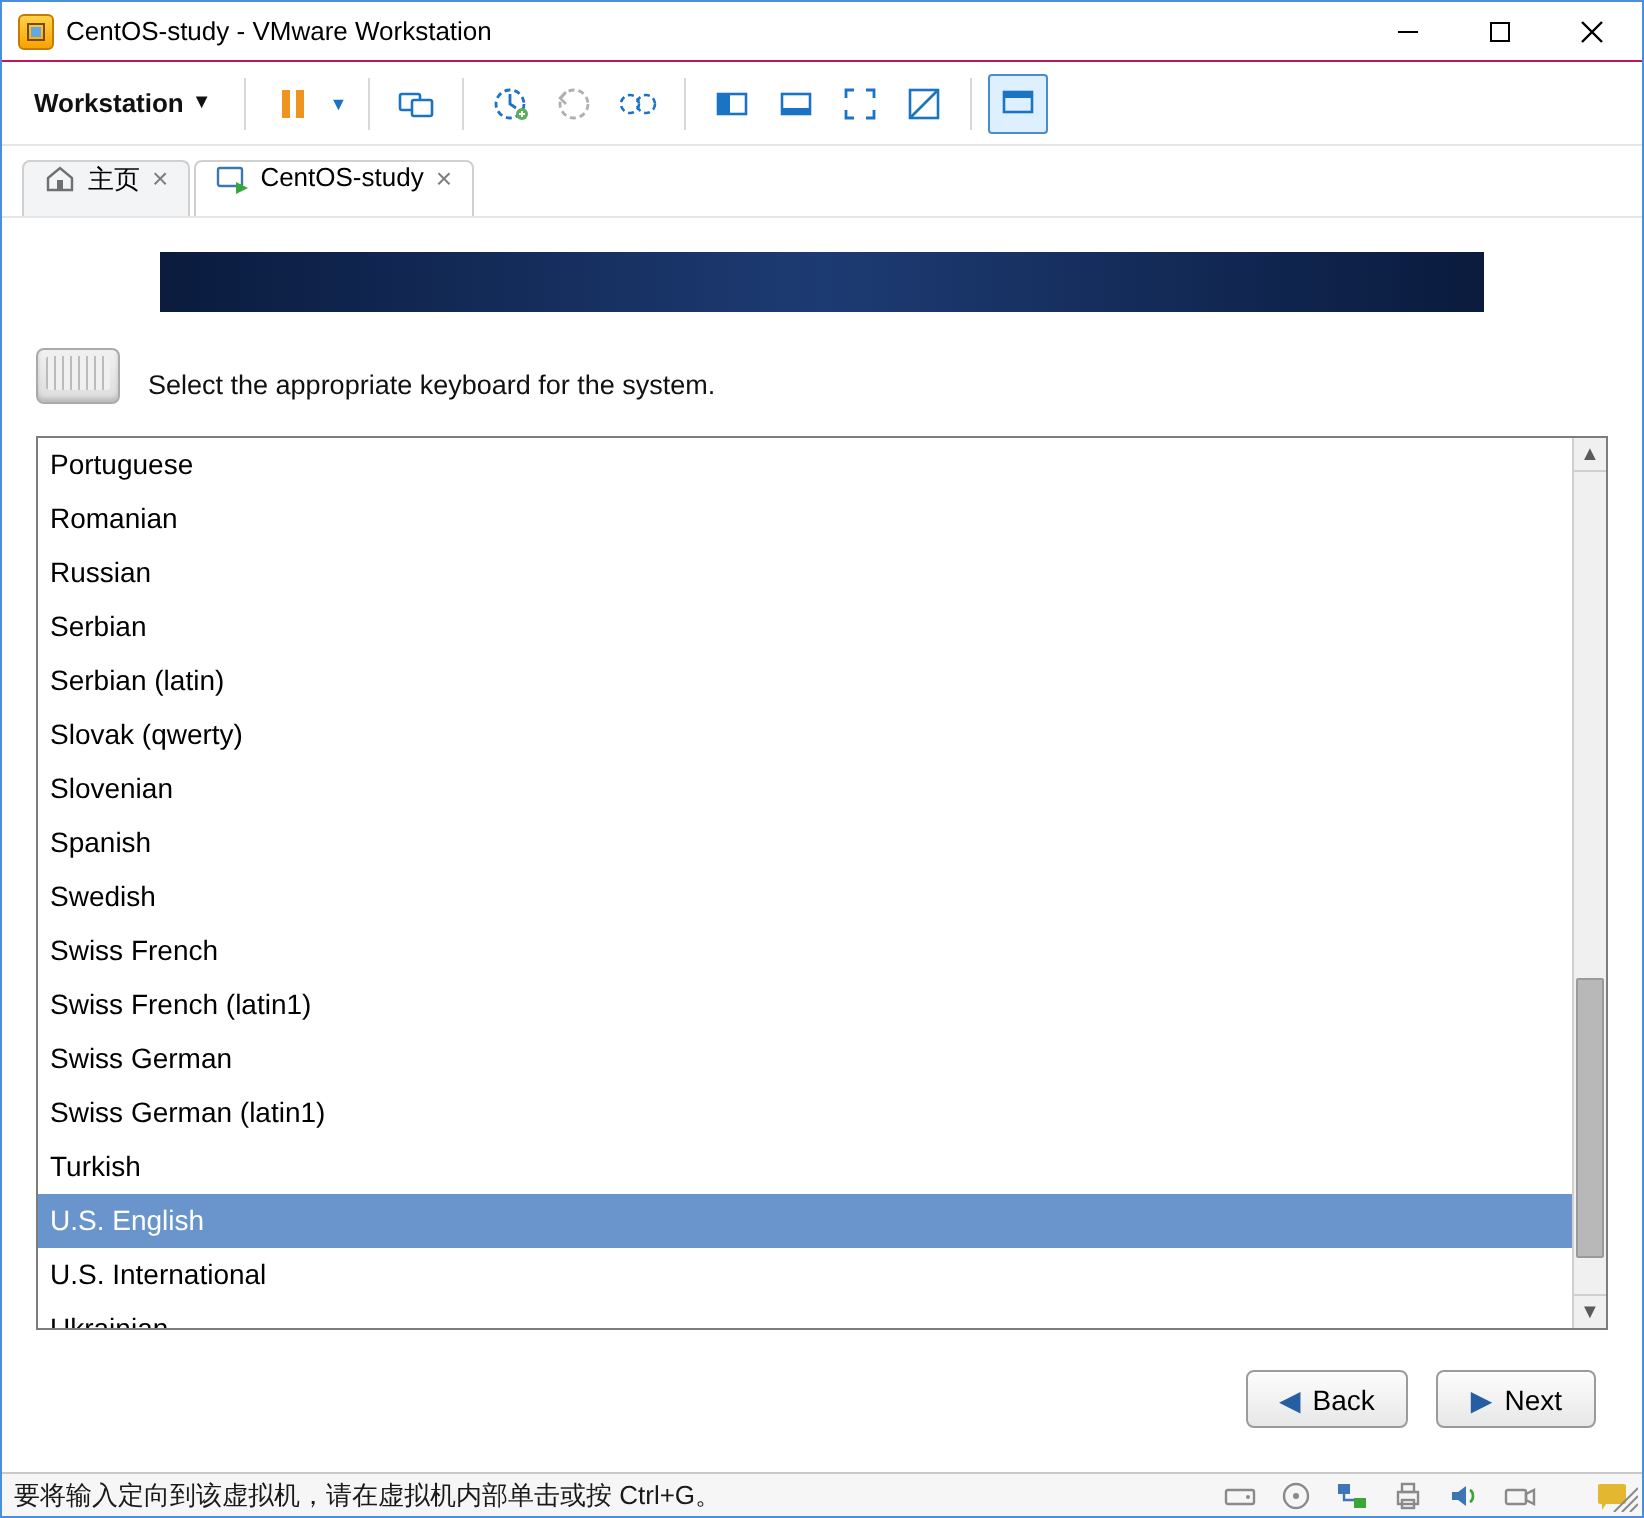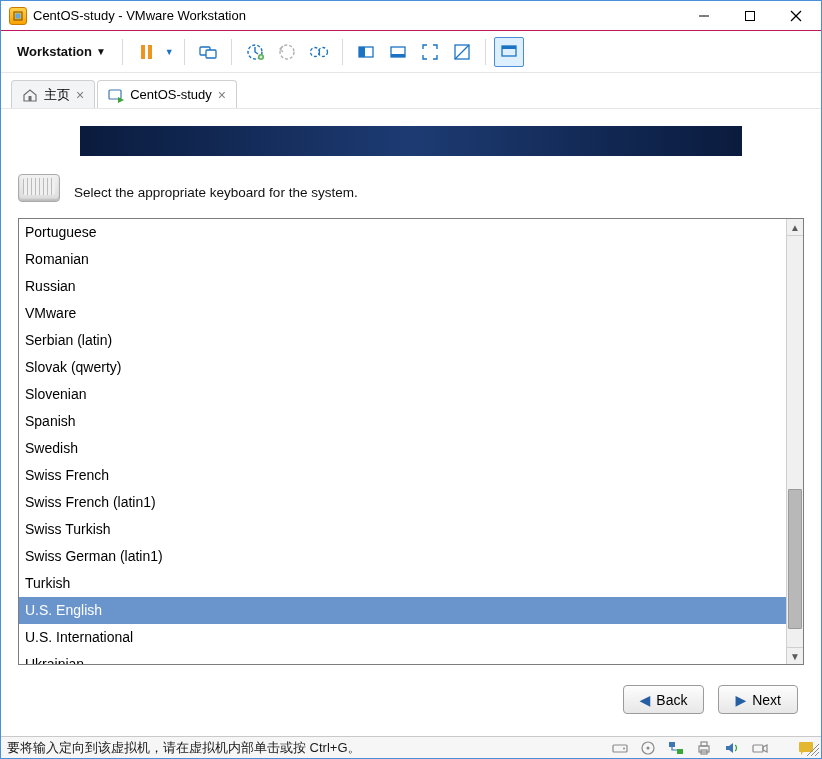--- a/index.html
+++ b/index.html
@@ -66,21 +66,21 @@
   .tabbar {
     height: 36px;
     display:flex;
     align-items:flex-end;
     padding: 0 10px;
     gap: 2px;
     border-bottom: 1px solid #e6e6e6;
     background:#fff;
   }
   .tab {
-    display:flex; align-items:center; gap:6px;
+    display:flex; align-items:flex-start; gap:6px;
     height: 28px; padding: 0 10px;
     border:1px solid #d0d0d0; border-bottom:none;
     border-radius: 4px 4px 0 0;
     background:#f2f4f6;
     font-size:13px;
   }
   .tab.active { background:#fff; font-weight:normal; }
   .tab .x { color:#7d7d7d; font-size:14px; }
   .tab .ticon { width:16px; height:16px; display:inline-flex; align-items:center; justify-content:center; }
   .tab .ticon svg { width:16px; height:16px; }
@@ -329,29 +329,29 @@
   <div class="instruction-row">
     <div class="kbd-icon"></div>
     <div class="instruction-text">Select the appropriate keyboard for the system.</div>
   </div>
 
   <div class="list-wrap">
     <div class="listbox" id="keyboard-listbox">
         <div class="item">Portuguese</div>
         <div class="item">Romanian</div>
         <div class="item">Russian</div>
-        <div class="item">VMware</div>
+        <div class="item">Serbian</div>
         <div class="item">Serbian (latin)</div>
         <div class="item">Slovak (qwerty)</div>
         <div class="item">Slovenian</div>
         <div class="item">Spanish</div>
         <div class="item">Swedish</div>
         <div class="item">Swiss French</div>
         <div class="item">Swiss French (latin1)</div>
-        <div class="item">Swiss Turkish</div>
+        <div class="item">Swiss German</div>
         <div class="item">Swiss German (latin1)</div>
         <div class="item">Turkish</div>
         <div class="item selected">U.S. English</div>
         <div class="item">U.S. International</div>
         <div class="item">Ukrainian</div>
       </div>
     <div class="scrollbar">
       <div class="scroll-arrow top">▲</div>
       <div class="scroll-thumb"></div>
       <div class="scroll-arrow bottom">▼</div>

